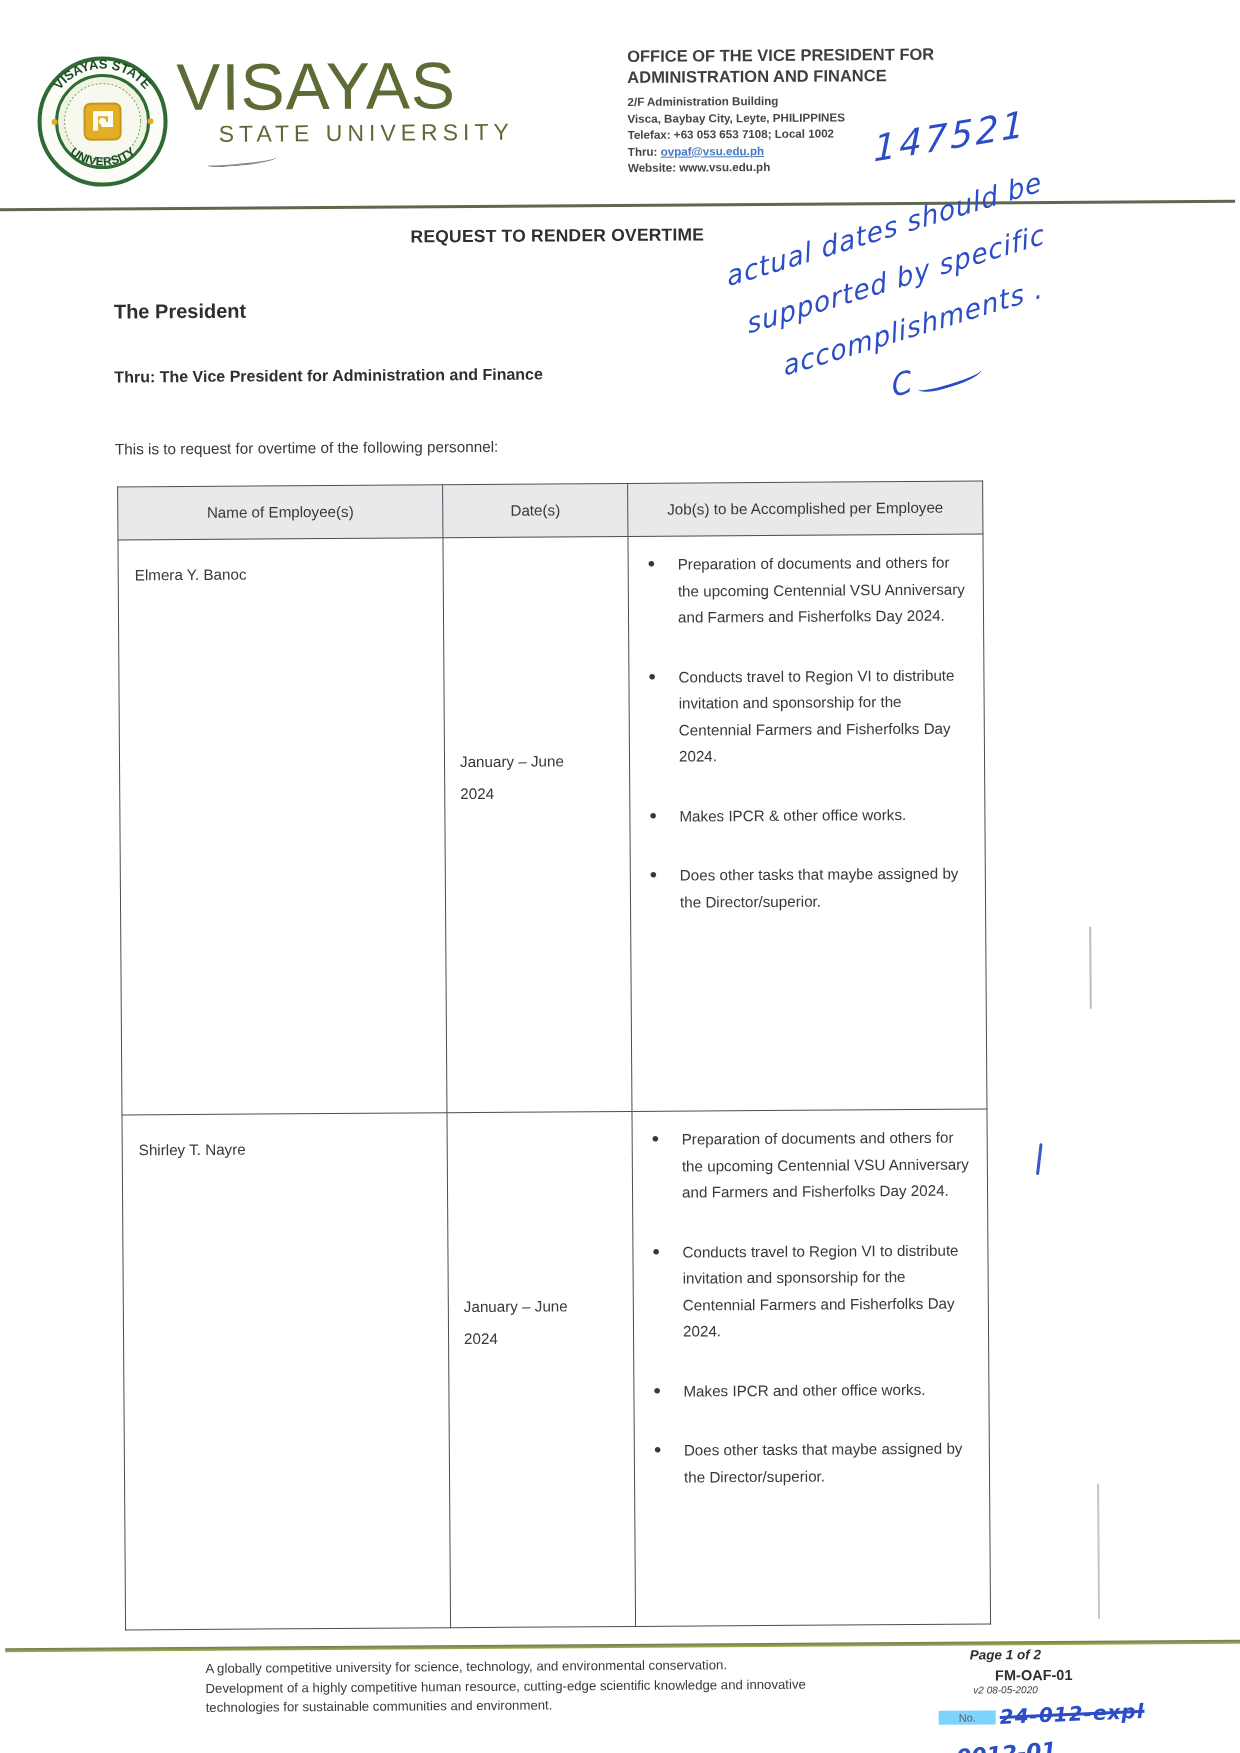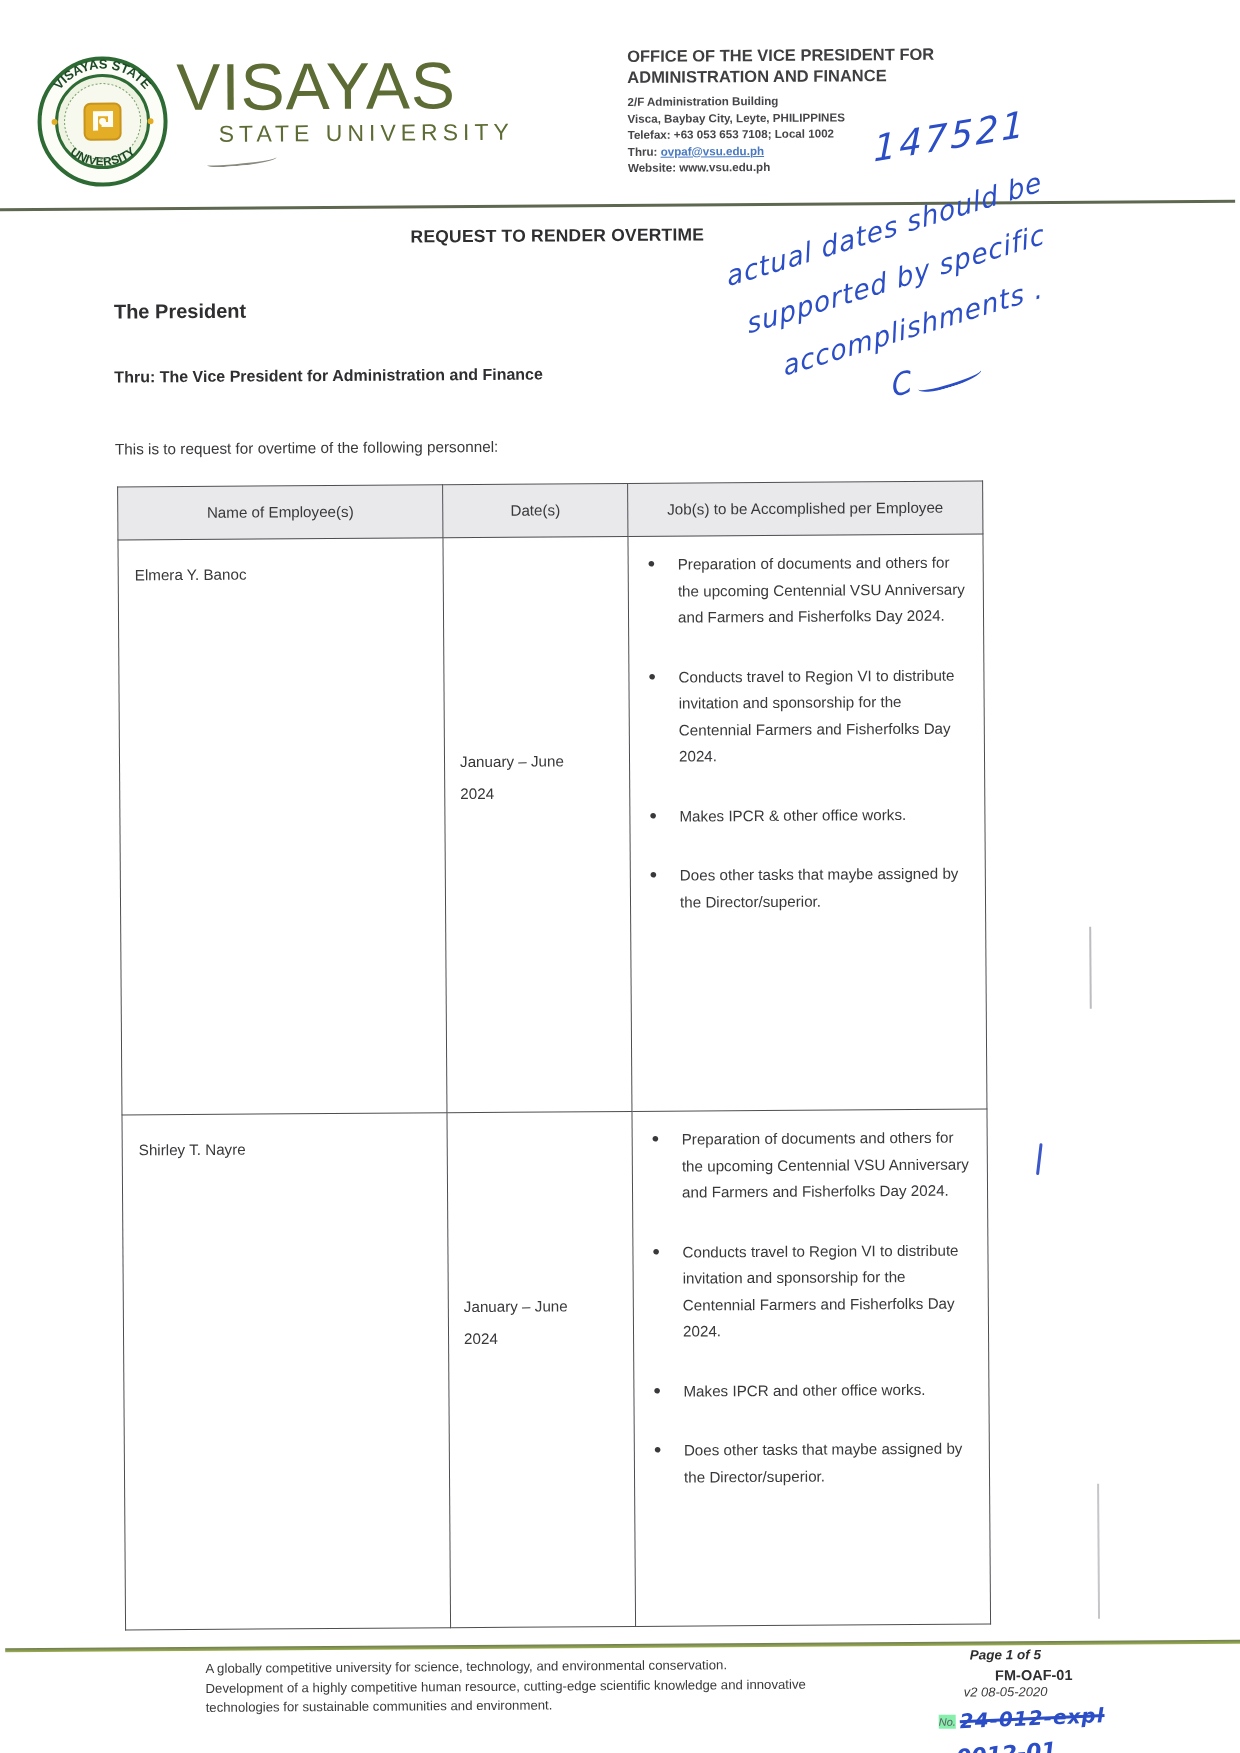--- a/index.html
+++ b/index.html
@@ -69,23 +69,23 @@
   
   .footer-rule { position:absolute; left:0; top:1644px; width:1240px; height:3.5px;
                  background:linear-gradient(#6d7b52, #9db04e); }
   .footer-labels { position:absolute; left:58px; top:1751px; width:122px; text-align:right;
                    font-size:12.6px; font-weight:bold; color:#333336; line-height:19.5px; }
   .footer-text { position:absolute; left:200px; top:1656px; width:660px;
                  font-size:13.2px; color:#3a3a3d; line-height:19.5px; }
   .footer-right { position:absolute; left:933px; top:1650px; width:134px; text-align:center; }
   .page-info { font-size:13.5px; font-style:italic; font-weight:600; color:#2e2e31; }
   .form-code { font-size:14.5px; font-weight:bold; color:#2e2e31; margin-top:5px;text-align:right; }
-  .form-ver  { font-size:13px; font-style:italic; color:#3a3a3d; margin-top:1px; }
+  .form-ver  { font-size:10px; font-style:italic; color:#3a3a3d; margin-top:1px; }
   .no-line { margin-top:7px; white-space:nowrap; text-align:left; }
-  .no-label { font-size:11px; font-style:italic; color:#5c5c62; background:#86efac; padding:1px 0; }
+  .no-label { font-size:11px; color:#5c5c62; background:#7dd3fc; padding:1px 20px; }
   .hand-no { font-size:20px; font-weight:bold; letter-spacing:1px;
              text-decoration:line-through; text-decoration-thickness:2.5px;
              display:inline-block; transform:rotate(-2deg); margin-left:4px; }
   .hand-no2 { position:absolute; left:950px; top:1744px; font-size:22px; font-weight:bold;
               transform:rotate(-4deg); }
 </style>
 </head>
 <body>
 
 <div class="page">
@@ -213,21 +213,21 @@
       <div>12Vision:</div>
       <div>Baybay:</div>
     </div>
 
     <div class="footer-text">
       <div>A globally competitive university for science, technology, and environmental conservation.</div>
       <div>Development of a highly competitive human resource, cutting-edge scientific knowledge and innovative technologies for sustainable communities and environment.</div>
     </div>
 
     <div class="footer-right">
-      <div class="page-info">Page 1 of 5</div>
+      <div class="page-info">Page 1 of 2</div>
       <div class="form-code">FM-OAF-01</div>
       <div class="form-ver">v2 08-05-2020</div>
       <div class="no-line"><span class="no-label">No.</span><span class="hand hand-no">24-012-expl</span></div>
     </div>
 
     <div class="hand hand-no2">0012-01</div>
 
   </div>
 </div>
 

